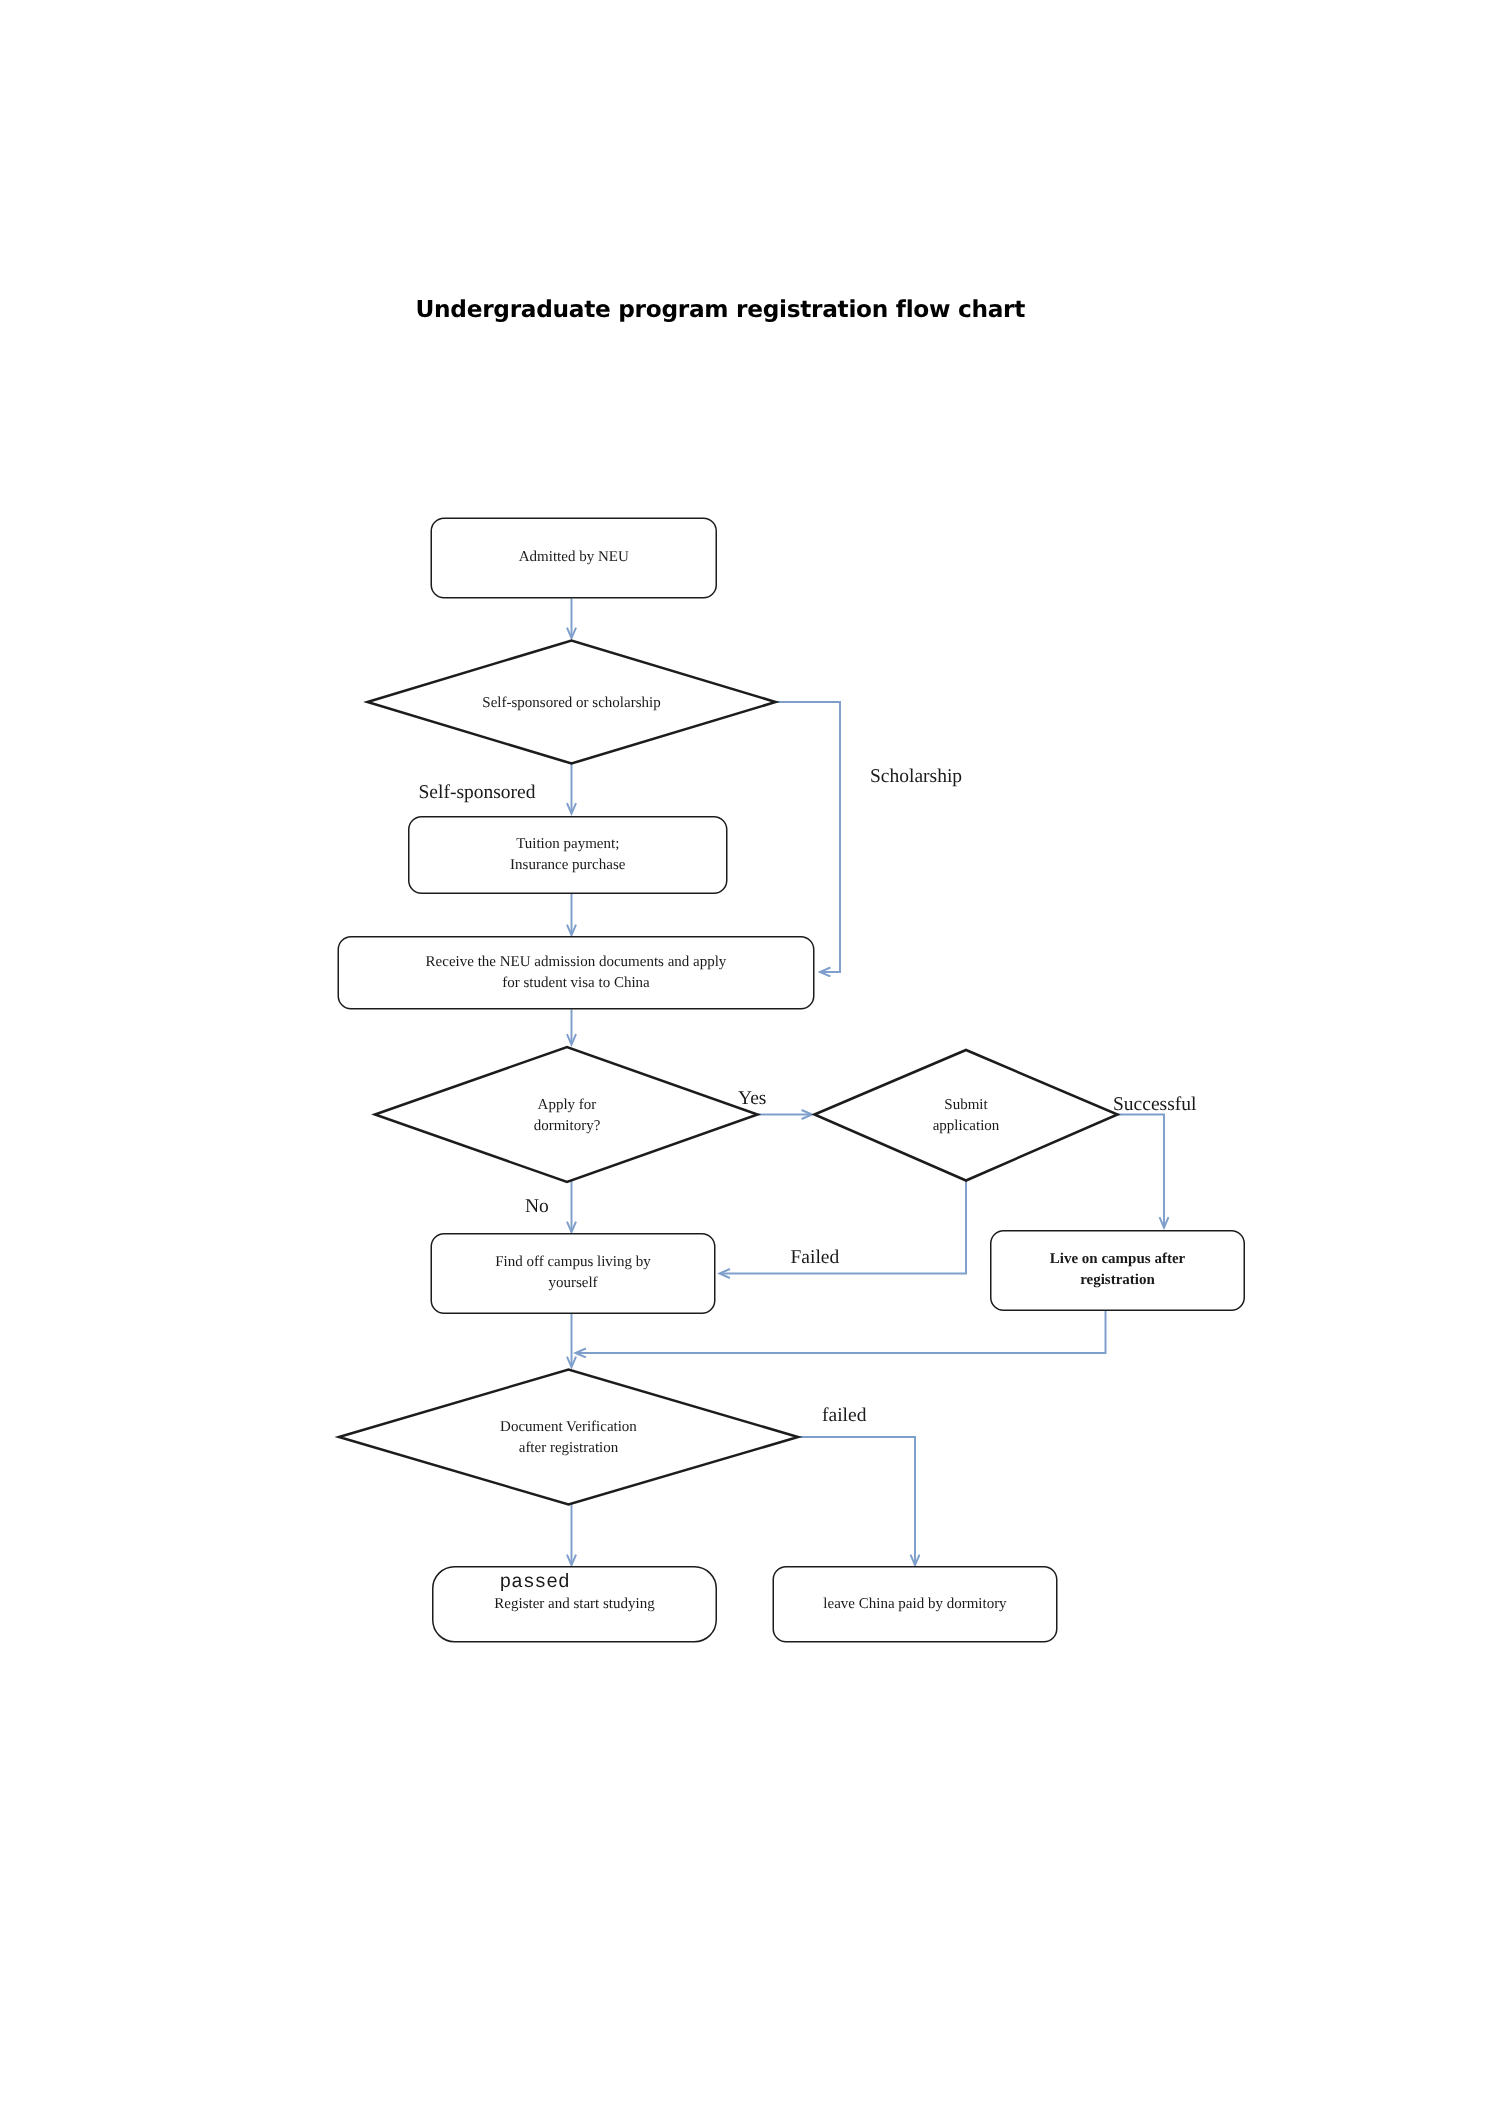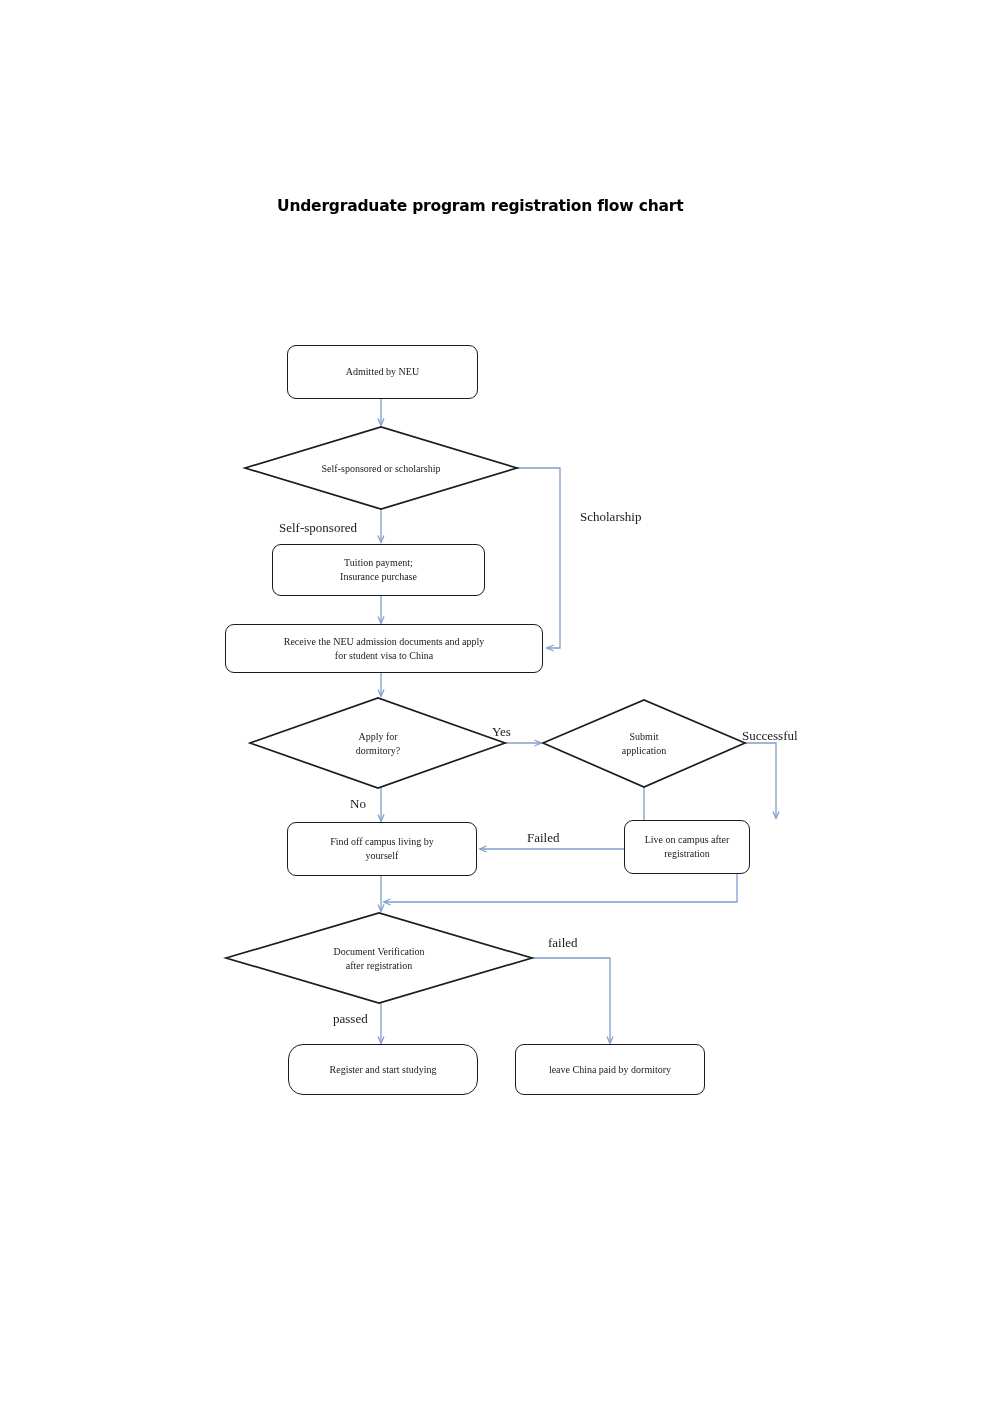--- a/index.html
+++ b/index.html
@@ -137,21 +137,21 @@
     </span>
   </div>
 
   <div class="node-box" style="left:287px; top:822px; width:190px; height:54px;">
     <span>
       <span>Find off campus living by</span><br>
       <span>yourself</span>
     </span>
   </div>
 
-  <div class="node-box" style="left:624px; top:820px; width:126px; height:54px;">
+  <div class="node-box" style="left:660px; top:820px; width:170px; height:54px;font-weight:bold;">
     <span>
       <span>Live on campus after</span><br>
       <span>registration</span>
     </span>
   </div>
 
   <div class="node-box" style="left:288px; top:1044px; width:190px; height:51px;border-radius:15px;">
     <span>Register and start studying</span>
   </div>
 
@@ -191,15 +191,15 @@
   <div class="edge-label" style="left:492px; top:725px;">Yes</div>
 
   <div class="edge-label" style="left:350px; top:797px;">No</div>
 
   <div class="edge-label" style="left:742px; top:729px;">Successful</div>
 
   <div class="edge-label" style="left:527px; top:831px;">Failed</div>
 
   <div class="edge-label" style="left:548px; top:936px;">failed</div>
 
-  <div class="edge-label" style="left:333px; top:1012px;">passed</div>
+  <div class="edge-label" style="left:333px; top:1048px;font-family:Liberation Mono, monospace;">passed</div>
 
 </div>
 
 </body></html>

